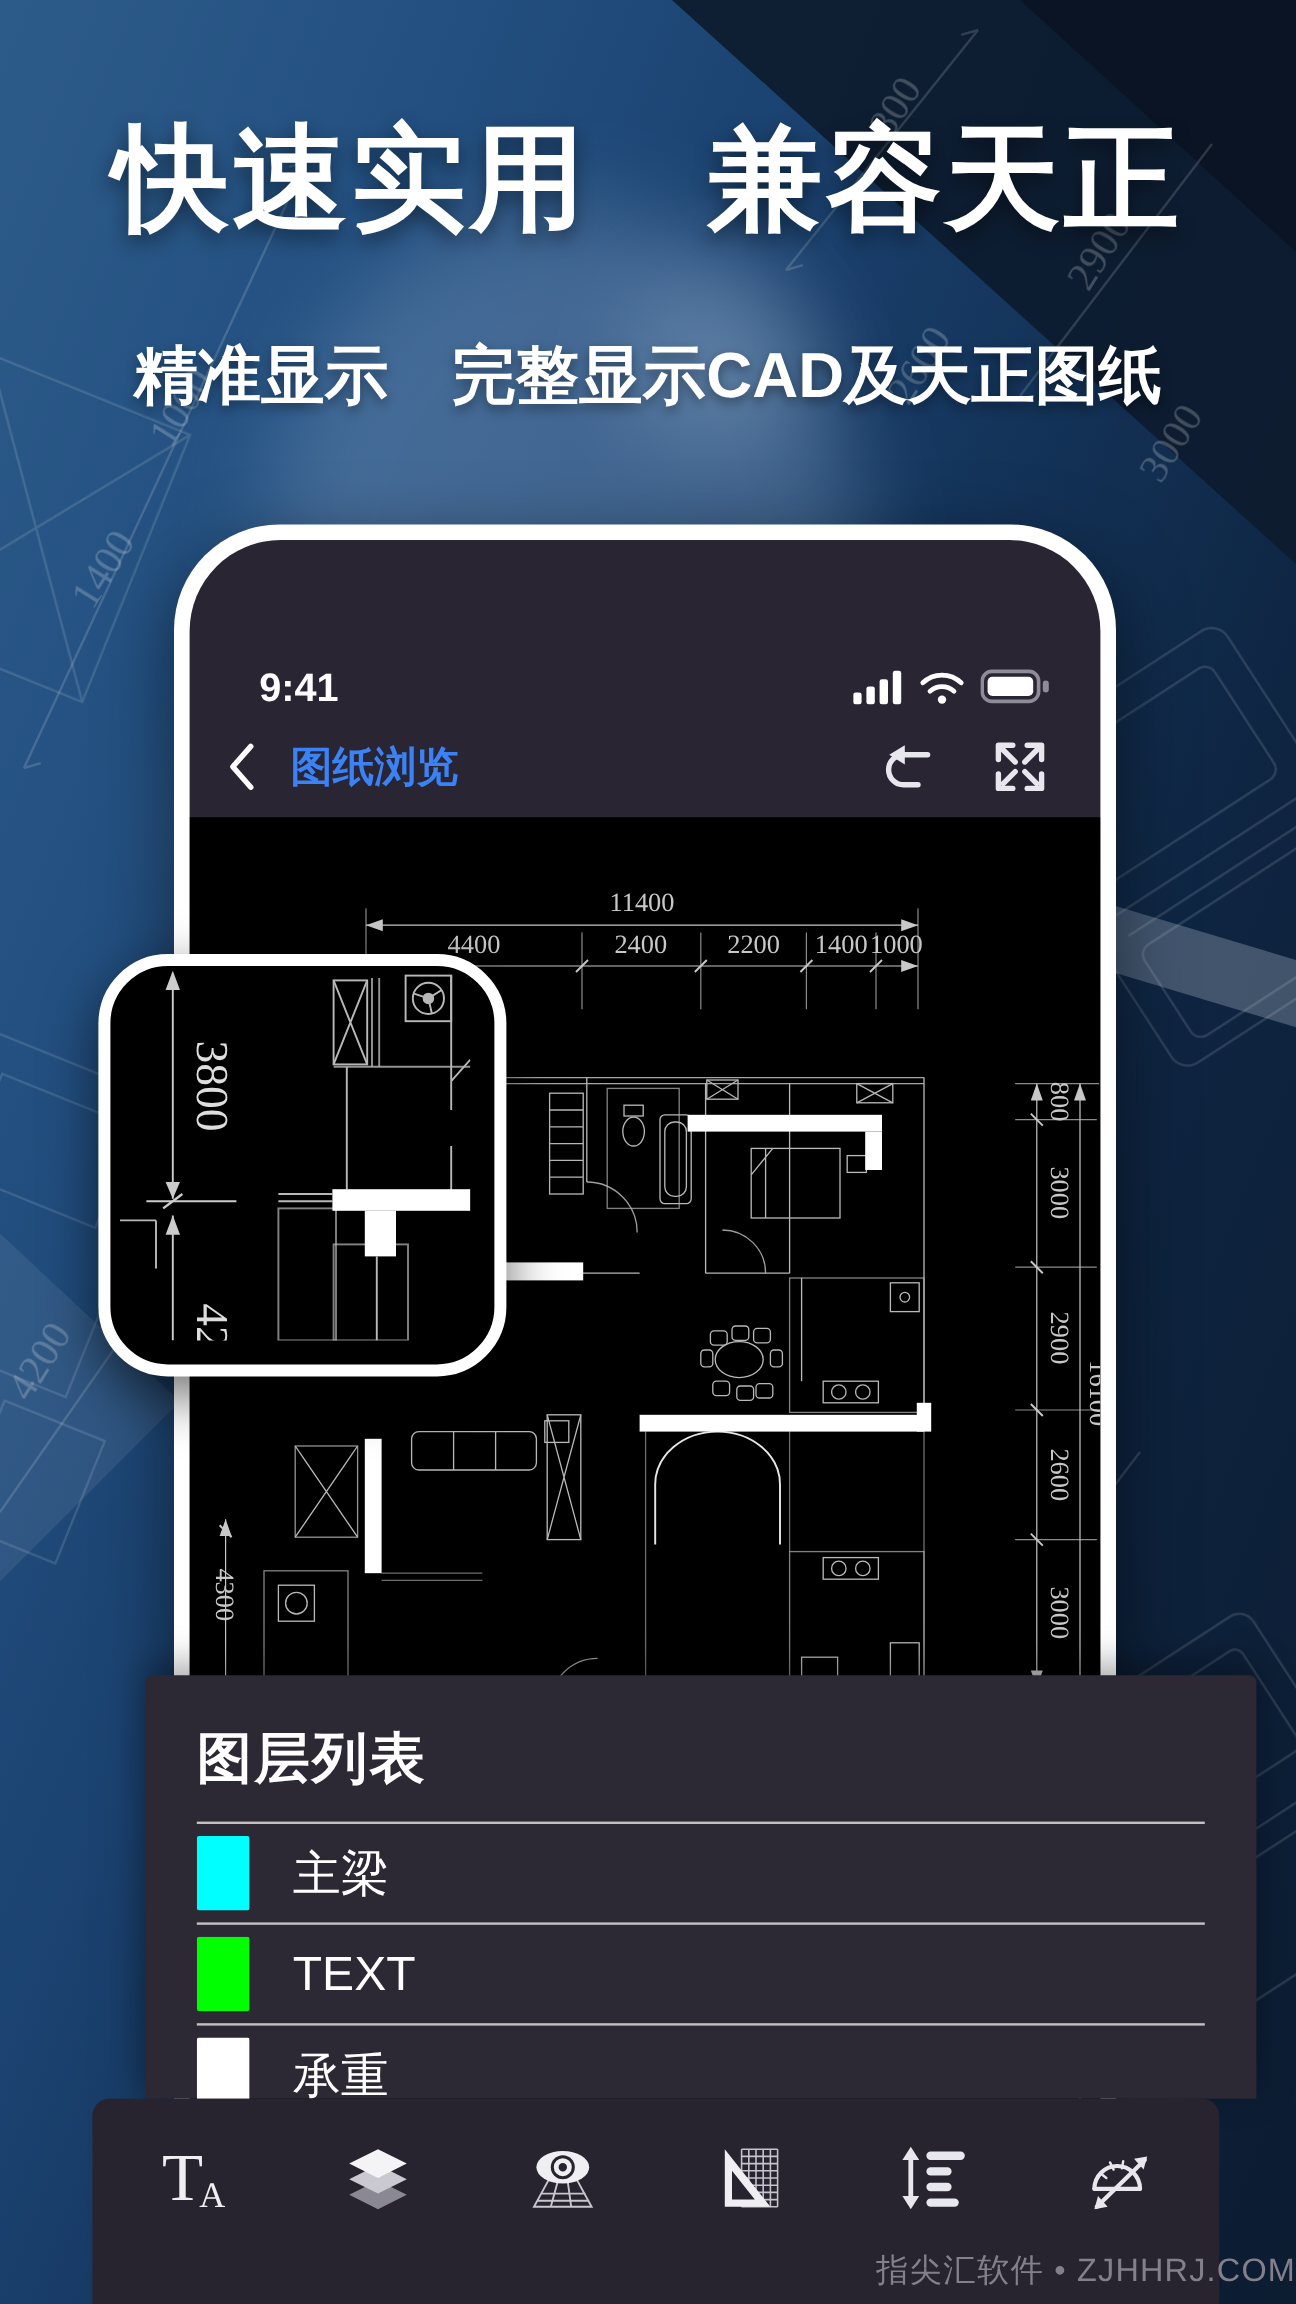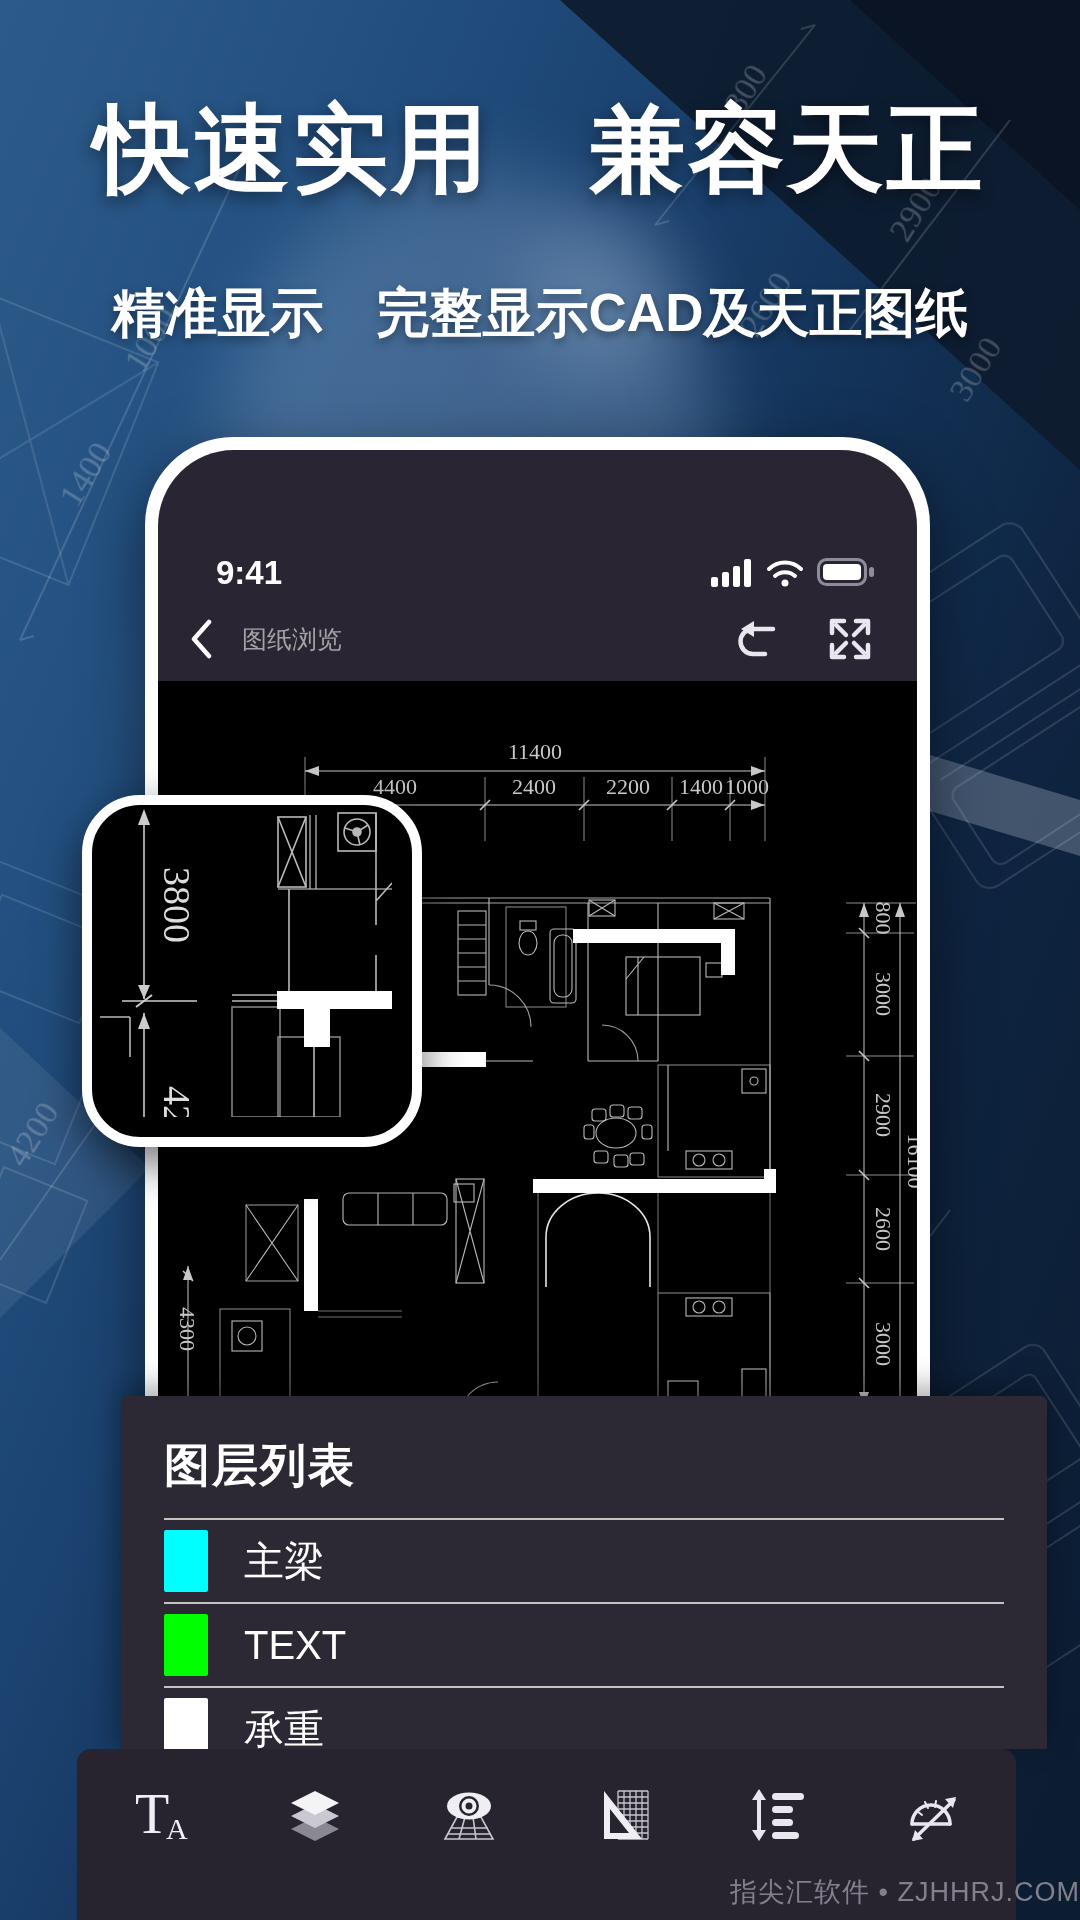--- a/index.html
+++ b/index.html
@@ -16,21 +16,21 @@
   
   .phone{position:absolute;left:145px;top:437px;width:785px;height:1483px;z-index:3;
          background:#fff;border-radius:88px 88px 0 0;box-shadow:0 20px 60px rgba(0,0,0,.5);}
   .phone-screen{position:absolute;left:13px;top:13px;right:13px;bottom:0;background:#292532;
          border-radius:76px 76px 0 0;overflow:hidden;display:flex;flex-direction:column;}
   .status-bar{height:94px;display:flex;align-items:flex-end;justify-content:space-between;
          padding:0 42px 8px 58px;margin-top:45px;}
   .status-time{font-size:33px;font-weight:bold;color:#fff;line-height:1;}
   .status-icons{display:flex;align-items:center;gap:12px;padding-bottom:2px;}
   .nav-bar{height:84px;display:flex;align-items:center;padding:0 44px 0 30px;}
-  .nav-title{font-size:25px;font-weight:normal;color:#a3a3a3;margin-left:28px;}
+  .nav-title{font-size:35px;font-weight:bold;color:#3b82f6;margin-left:28px;}
   .nav-actions{margin-left:auto;display:flex;align-items:center;gap:46px;}
   .icon-btn{background:none;border:none;padding:0;cursor:pointer;display:flex;}
   .drawing{flex:1;background:#000;position:relative;}
   .drawing svg{position:absolute;left:0;top:0;}
   
   .magnifier{position:absolute;left:82px;top:795px;width:320px;height:332px;z-index:4;
          background:#000;border:10px solid #fff;border-radius:58px;overflow:hidden;
          box-shadow:0 16px 44px rgba(0,0,0,.55);}
   
   .layer-panel{position:absolute;left:121px;top:1396px;width:926px;height:353px;z-index:5;

